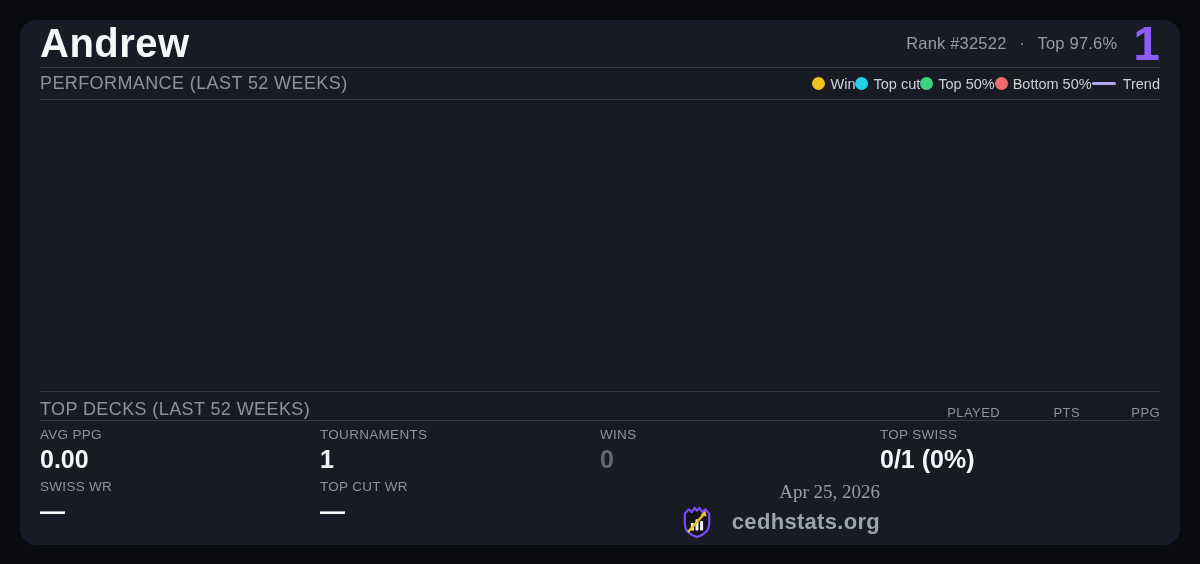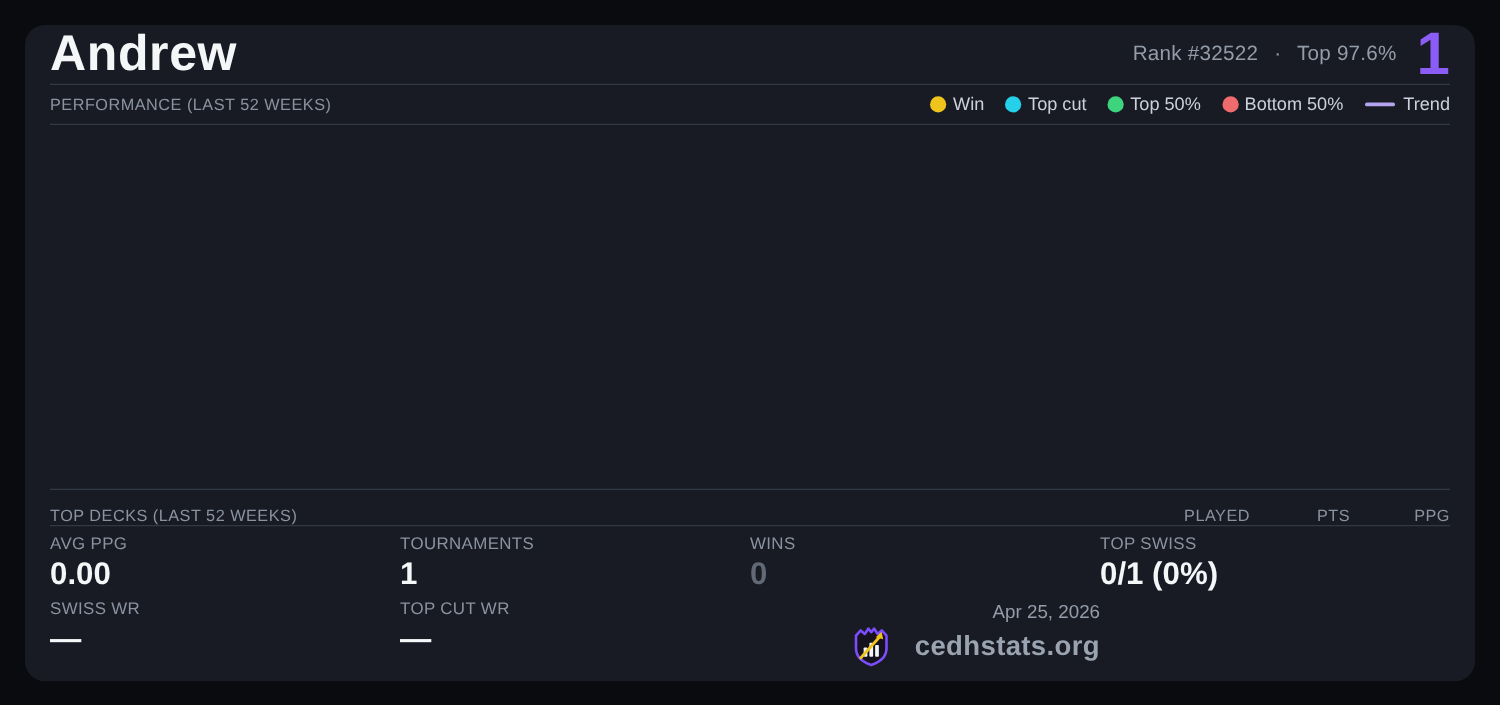--- a/index.html
+++ b/index.html
@@ -20,23 +20,23 @@
   }
   
   .header{display:flex;justify-content:space-between;align-items:center;height:48px;border-bottom:1px solid var(--line);}
   .player-name{font-size:40px;font-weight:700;color:var(--txt-bright);letter-spacing:0.5px;}
   .header-right{display:flex;align-items:center;}
   .rank-line{font-size:16.5px;color:var(--txt-gray);letter-spacing:0.2px;}
   .rank-line .dot-sep{margin:0 8px;color:var(--txt-gray);}
   .deck-count{font-size:48px;font-weight:700;color:var(--accent);margin-left:16px;line-height:1;}
   
   .section-row{display:flex;justify-content:space-between;align-items:center;height:32px;border-bottom:1px solid var(--line);}
-  .section-title{font-size:13px;color:var(--txt-label);letter-spacing:0.4px;}
+  .section-title{font-size:18px;color:var(--txt-label);letter-spacing:0.4px;}
   
-  .legend{display:flex;align-items:center;gap:17px;}
+  .legend{display:flex;align-items:center;}
   .legend-item{display:flex;align-items:center;gap:5px;cursor:default;}
   .legend-dot{width:13px;height:13px;border-radius:50%;}
   .legend-line{width:24px;height:3px;border-radius:2px;margin-right:2px;}
   .legend-label{font-size:14.5px;color:var(--txt-legend);}
   
   .chart-area{height:292px;border-bottom:1px solid var(--line);}
   
   .decks-row{display:flex;justify-content:space-between;align-items:flex-end;height:29px;border-bottom:1px solid var(--line);}
   .deck-cols{display:flex;}
   .deck-col{font-size:13px;color:var(--txt-label);letter-spacing:0.4px;width:80px;text-align:right;}
@@ -44,21 +44,21 @@
   .stats-grid{display:grid;grid-template-columns:repeat(4,1fr);grid-template-rows:52px 56px;padding-top:6px;}
   .stat-label{font-size:13.5px;color:var(--txt-label);letter-spacing:0.3px;}
   .stat-value{font-size:25px;font-weight:700;color:var(--txt-bright);margin-top:3px;line-height:1.15;}
   .stat-value.muted{color:#626976;}
   .rec-win{color:#4ade80;}
   .rec-loss{color:#f16d6d;}
   .rec-draw{color:#6d7482;}
   .rec-sep{color:#6d7482;}
   
   .footer-cell{display:flex;flex-direction:column;align-items:flex-end;justify-content:flex-start;}
-  .footer-date{font-size:15px;color:var(--txt-gray);margin-top:2px;}
+  .footer-date{font-size:19px;color:var(--txt-gray);margin-top:2px;font-family:Liberation Serif, serif;}
   .brand-row{display:flex;align-items:center;gap:20px;margin-top:2px;}
   .brand-text{font-size:22px;font-weight:700;color:#9aa3b0;letter-spacing:0.3px;}
 </style>
 </head>
 <body>
 
 <div class="card">
 
   <div class="header">
     <div class="player-name">Andrew</div>

